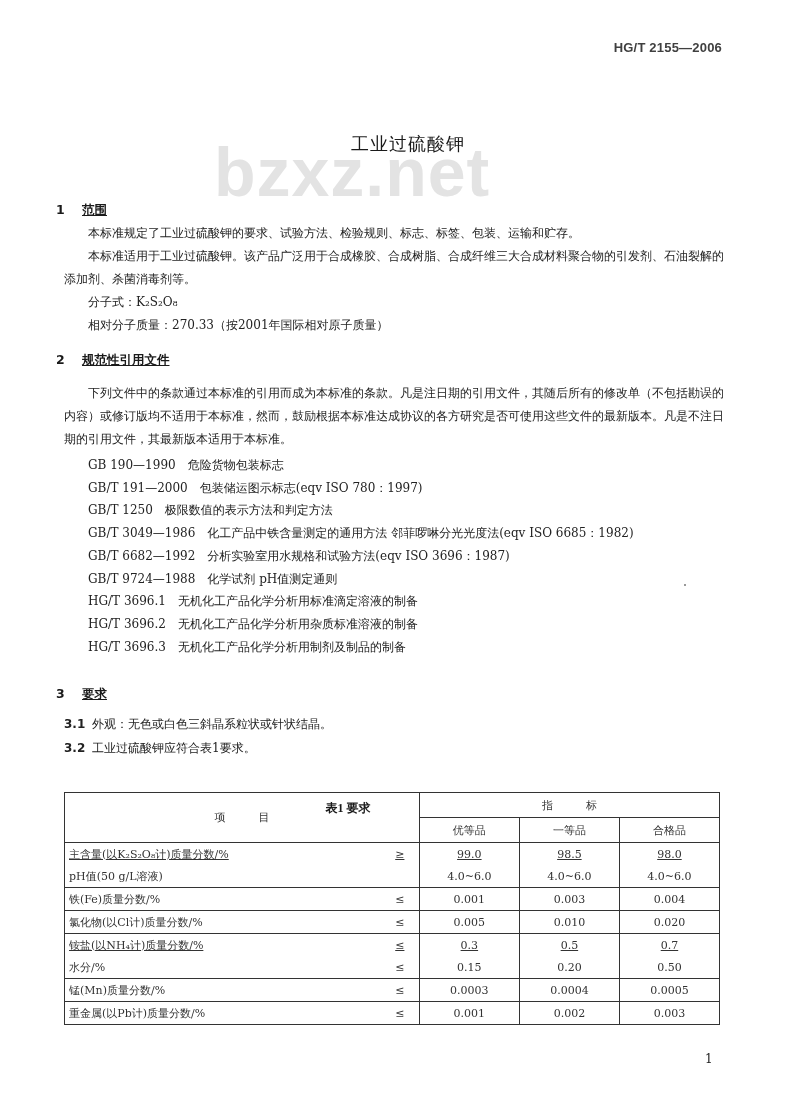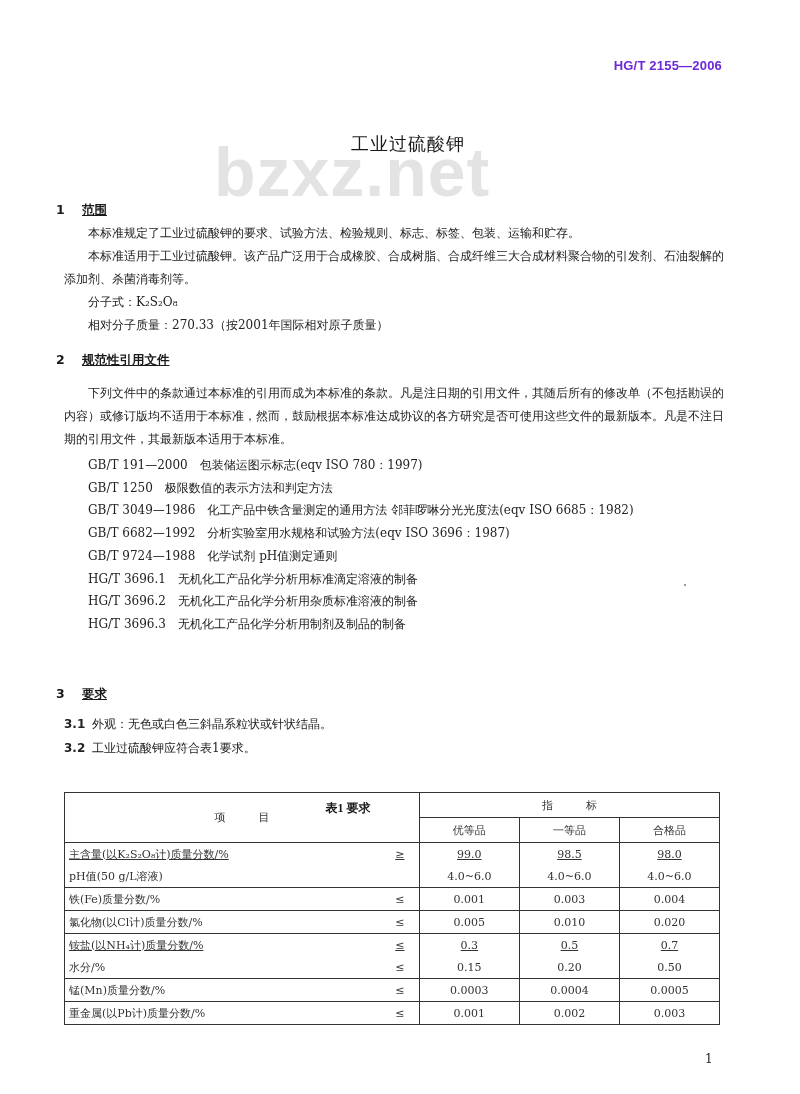--- a/index.html
+++ b/index.html
@@ -2,23 +2,23 @@
 <html><head>
 <meta charset="utf-8">
 <style>
   html, body { margin: 0; padding: 0; background: #ffffff; }
   body {
     width: 800px; height: 1094px; position: relative; overflow: hidden;
     font-family: "DejaVu Serif", "Liberation Serif", serif;
     color: #1a1a1a;
   }
   .std-code {
-    position: absolute; top: 58px; right: 78px;
+    position: absolute; top: 40px; right: 78px;
     font-family: "Liberation Sans", "DejaVu Sans", sans-serif;
-    font-weight: bold; font-size: 13px; letter-spacing: 0.2px; color: #6d28d9;
+    font-weight: bold; font-size: 13px; letter-spacing: 0.2px; color: #404040;
   }
   .watermark {
     position: absolute; left: 214px; top: 138px;
     font-family: "Liberation Sans", "DejaVu Sans", sans-serif;
     font-weight: bold; font-size: 68px; color: #e3e3e3; letter-spacing: 1px;
     z-index: 0; line-height: 1;
   }
   .doc-title {
     position: absolute; top: 132px; left: 8px; width: 800px; text-align: center;
     font-family: "DejaVu Sans", "Liberation Sans", sans-serif; font-weight: normal;
@@ -77,20 +77,21 @@
   <p>相对分子质量：270.33（按2001年国际相对原子质量）</p>
 </div>
 
 <div class="sec-heading" style="top:352px">
   <span class="num">2</span><span>规范性引用文件</span>
 </div>
 <div class="para" style="top:382px">
   <p>下列文件中的条款通过本标准的引用而成为本标准的条款。凡是注日期的引用文件，其随后所有的修改单（不包括勘误的内容）或修订版均不适用于本标准，然而，鼓励根据本标准达成协议的各方研究是否可使用这些文件的最新版本。凡是不注日期的引用文件，其最新版本适用于本标准。</p>
 </div>
 <div class="refs">
+  <div class="ref"><span class="code">GB 190—1990</span><span>危险货物包装标志</span></div>
   <div class="ref"><span class="code">GB/T 191—2000</span><span>包装储运图示标志(eqv ISO 780：1997)</span></div>
   <div class="ref"><span class="code">GB/T 1250</span><span>极限数值的表示方法和判定方法</span></div>
   <div class="ref"><span class="code">GB/T 3049—1986</span><span>化工产品中铁含量测定的通用方法  邻菲啰啉分光光度法(eqv ISO 6685：1982)</span></div>
   <div class="ref"><span class="code">GB/T 6682—1992</span><span>分析实验室用水规格和试验方法(eqv ISO 3696：1987)</span></div>
   <div class="ref"><span class="code">GB/T 9724—1988</span><span>化学试剂  pH值测定通则</span></div>
   <div class="ref"><span class="code">HG/T 3696.1</span><span>无机化工产品化学分析用标准滴定溶液的制备</span></div>
   <div class="ref"><span class="code">HG/T 3696.2</span><span>无机化工产品化学分析用杂质标准溶液的制备</span></div>
   <div class="ref"><span class="code">HG/T 3696.3</span><span>无机化工产品化学分析用制剂及制品的制备</span></div>
 </div>
 <div class="speck"></div>

